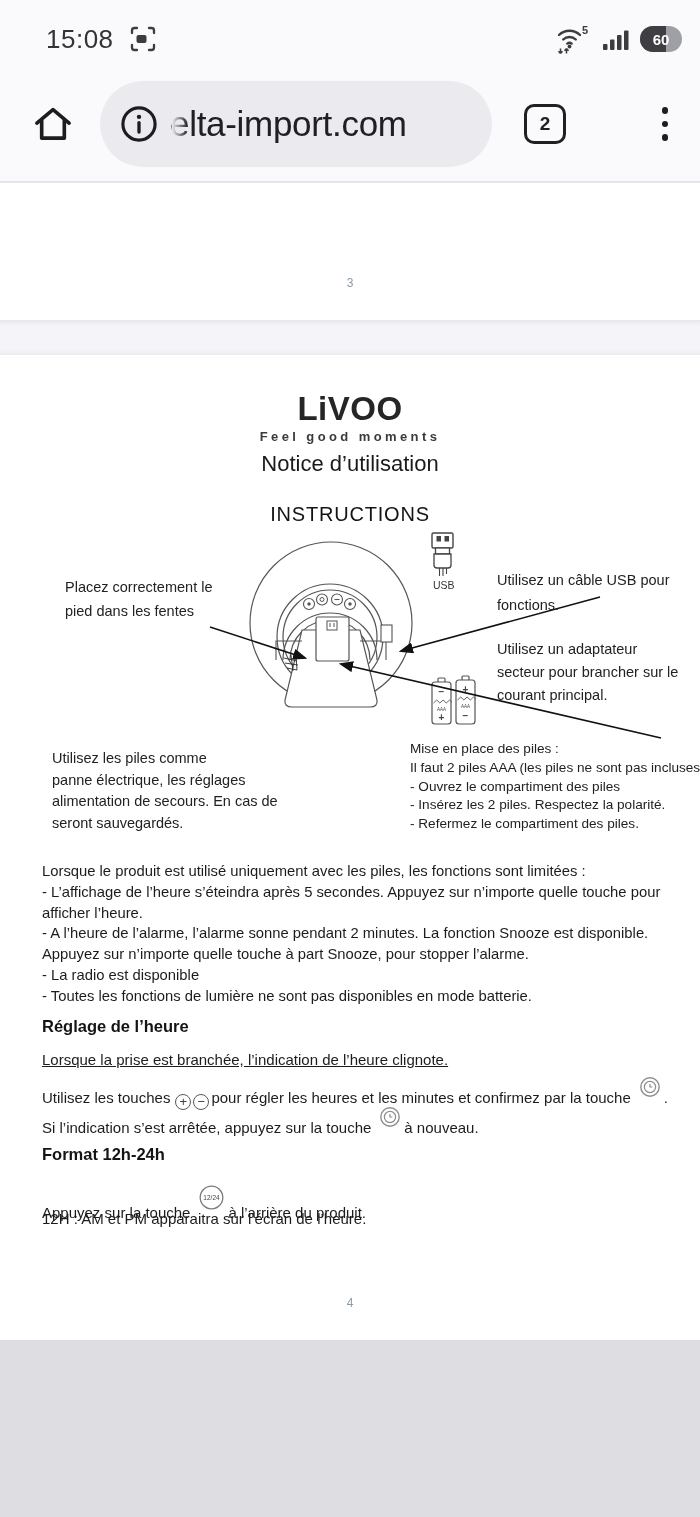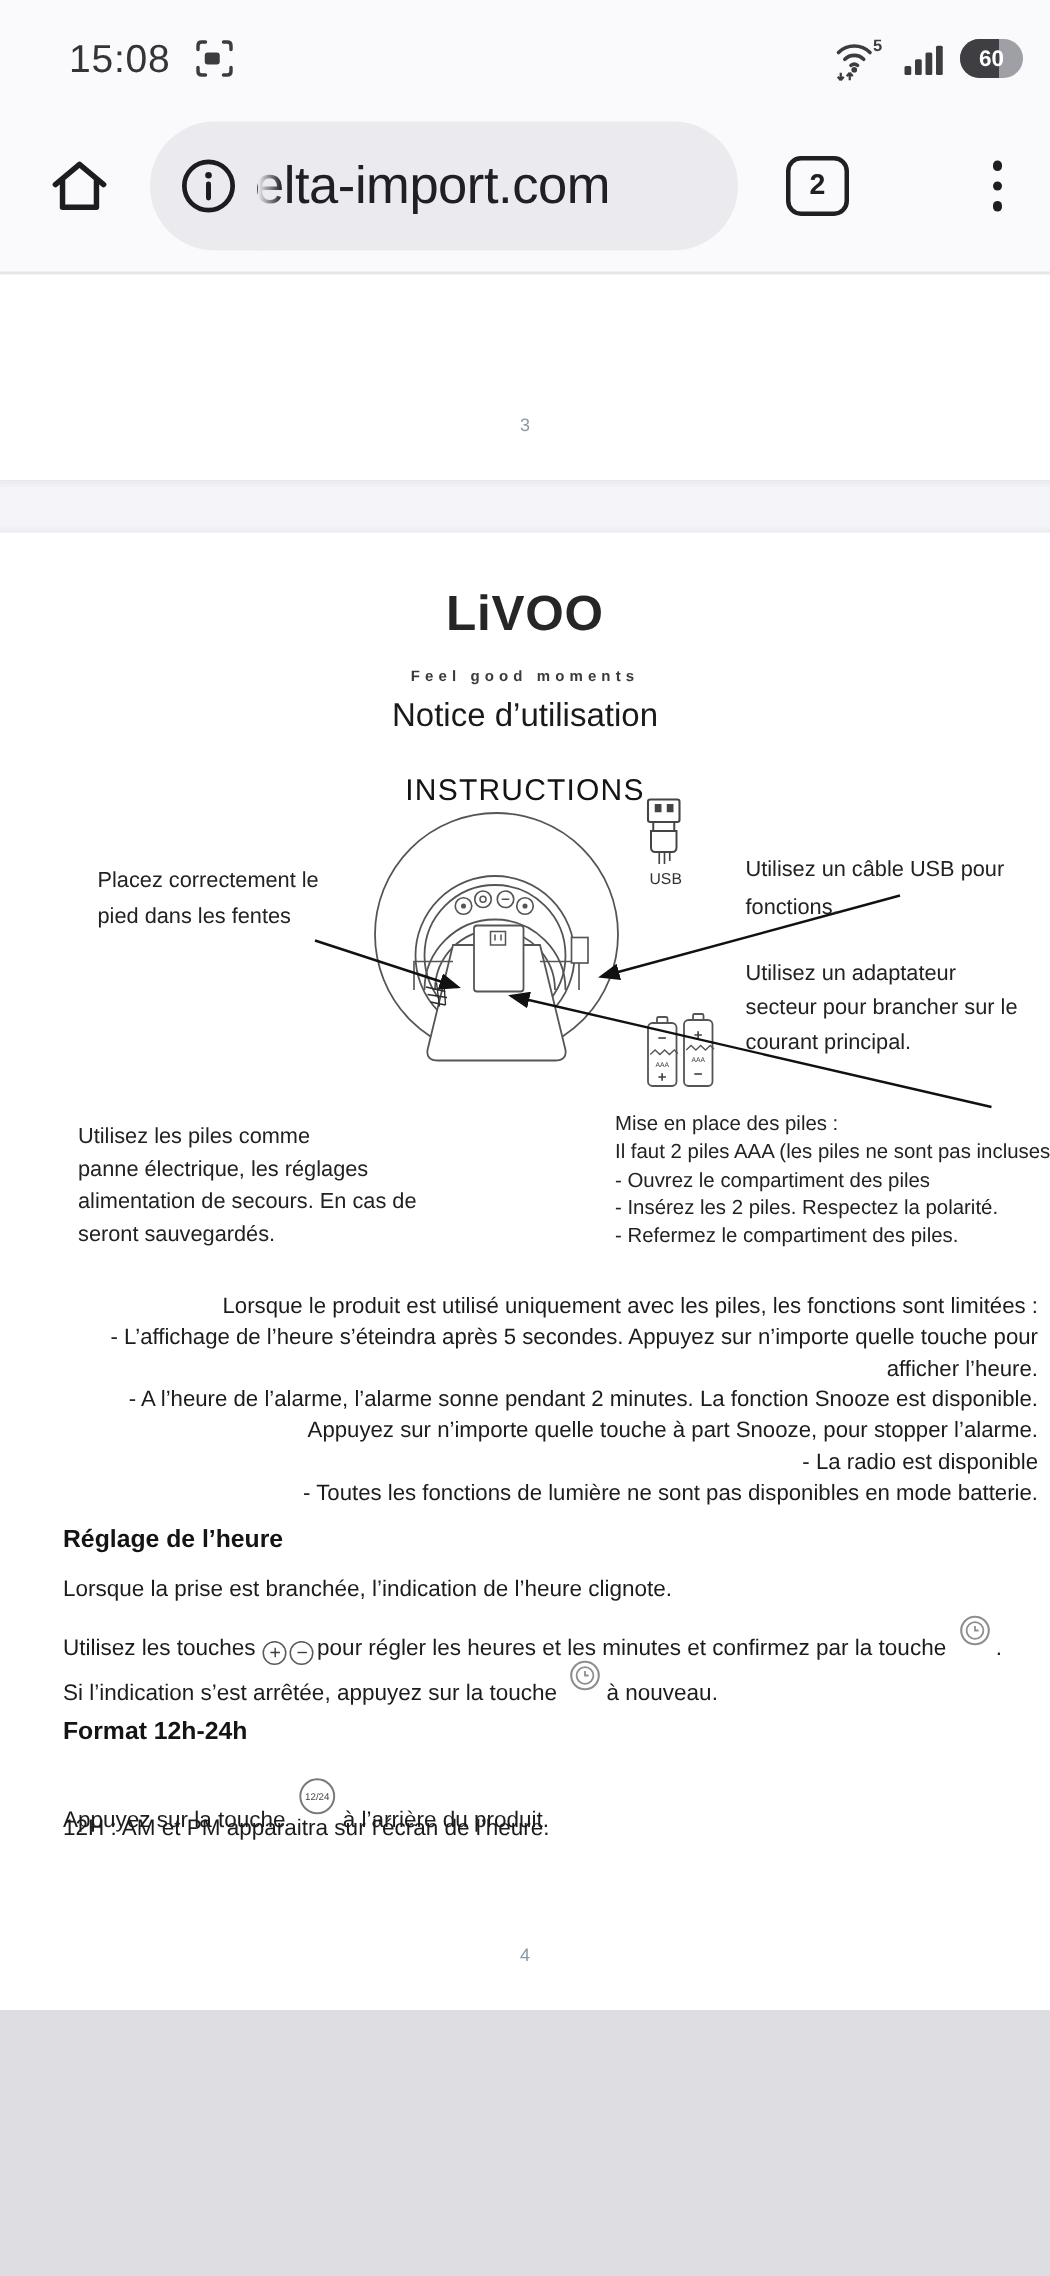--- a/index.html
+++ b/index.html
@@ -25,32 +25,32 @@
   .tabbox span{font-size:19px;font-weight:700;color:#202024;}
   .kebab{display:flex;flex-direction:column;gap:7px;margin-left:auto;padding:6px;}
   .kebab i{width:6.5px;height:6.5px;border-radius:50%;background:#1d1d22;}
   
   .band{position:absolute;left:0;right:0;background:#f5f5f9;border-top:1px solid #e7e7ec;border-bottom:1px solid #ebebf0;box-shadow:inset 0 6px 6px -6px rgba(0,0,0,.09), inset 0 -6px 6px -6px rgba(0,0,0,.06);}
   .band1{top:320px;height:33px;}
   .band2{top:1342px;height:30px;}
   .pagenum{position:absolute;left:0;right:0;text-align:center;font-size:12px;color:#8d99a6;}
   .doc-header{position:absolute;top:390px;left:0;right:0;text-align:center;color:#1c1c1c;}
   .brand-logo{font-size:33px;font-weight:800;letter-spacing:.5px;color:#262626;}
-  .brand-tagline{font-size:10px;font-weight:700;letter-spacing:3.4px;color:#3a3a3a;margin-top:18px;}
+  .brand-tagline{font-size:13px;font-weight:700;letter-spacing:3.4px;color:#3a3a3a;margin-top:1px;}
   .doc-title{font-size:22px;margin-top:7px;color:#1a1a1a;}
   .doc-subtitle{font-size:20px;letter-spacing:.8px;margin-top:26px;color:#141414;}
   .diagram{position:absolute;top:525px;left:0;}
   .dlabel{position:absolute;font-size:14.5px;color:#222;}
   .dlabel .lbl-line{white-space:nowrap;}
   .lbl-stand{left:65px;top:576px;line-height:23.5px;}
   .lbl-usb{left:497px;top:568px;line-height:25px;}
   .lbl-adapter{left:497px;top:638px;line-height:23px;}
   .lbl-backup{left:52px;top:748px;line-height:21.6px;}
   .lbl-batteries{left:410px;top:740px;line-height:18.8px;font-size:13.6px;}
-  .mainpara{position:absolute;left:42px;top:861px;width:650px;font-size:14.8px;line-height:20.8px;color:#1c1c1c;text-align:right;}
+  .mainpara{position:absolute;left:42px;top:861px;width:650px;font-size:14.8px;line-height:20.8px;color:#1c1c1c;}
   .doc-h{position:absolute;left:42px;font-size:16.5px;font-weight:700;color:#141414;}
   .doc-line{position:absolute;left:42px;font-size:15px;color:#1c1c1c;white-space:nowrap;}
   .seg{margin-right:5px;}
   .seg-tight{margin-right:2px;}
   .btn-round{display:inline-flex;width:16px;height:16px;border:1.4px solid #5a5a5a;border-radius:50%;align-items:center;justify-content:center;font-size:13px;line-height:1;color:#3c3c3c;vertical-align:-3px;margin-right:2px;box-sizing:border-box;}
   .icn-clock{vertical-align:5px;margin:0 3px;}
   .icn-1224{vertical-align:7px;margin:0 3px;}
   
   .navbar{position:absolute;left:0;right:0;top:1411px;height:106px;background:#f6f6f9;}
   .nav-recents{position:absolute;left:145px;top:36px;display:flex;gap:9px;}
@@ -235,21 +235,21 @@
 
     <div class="mainpara">
       <div>Lorsque le produit est utilisé uniquement avec les piles, les fonctions sont limitées :</div>
       <div>- L’affichage de l’heure s’éteindra après 5 secondes. Appuyez sur n’importe quelle touche pour afficher l’heure.</div>
       <div>- A l’heure de l’alarme, l’alarme sonne pendant 2 minutes. La fonction Snooze est disponible. Appuyez sur n’importe quelle touche à part Snooze, pour stopper l’alarme.</div>
       <div>- La radio est disponible</div>
       <div>- Toutes les fonctions de lumière ne sont pas disponibles en mode batterie.</div>
     </div>
 
     <div class="doc-h" style="top:1017px;">Réglage de l’heure</div>
-    <div class="doc-line" style="top:1051px;">Lorsque la prise est branchée, l’indication de l’heure clignote.</div>
+    <div class="doc-line" style="top:1051px;text-decoration:underline;">Lorsque la prise est branchée, l’indication de l’heure clignote.</div>
     <div class="doc-line" style="top:1076px;">
       <span class="seg">Utilisez les touches</span><span class="btn-round">+</span><span class="btn-round seg-tight">−</span><span class="seg">pour régler les heures et les minutes et confirmez par la touche</span><svg class="icn-clock" width="22" height="22" viewBox="0 0 22 22">
           <circle cx="11" cy="11" r="9.2" stroke="#8e8e8e" stroke-width="1.4" fill="none"></circle>
           <circle cx="11" cy="11" r="5.6" stroke="#8e8e8e" stroke-width="1.2" fill="none"></circle>
           <path d="M11 8 V11 H13.4" stroke="#8e8e8e" stroke-width="1.2" fill="none"></path>
         </svg><span>.</span>
     </div>
     <div class="doc-line" style="top:1106px;">
       <span class="seg">Si l’indication s’est arrêtée, appuyez sur la touche</span><svg class="icn-clock" width="22" height="22" viewBox="0 0 22 22">
           <circle cx="11" cy="11" r="9.2" stroke="#8e8e8e" stroke-width="1.4" fill="none"></circle>

